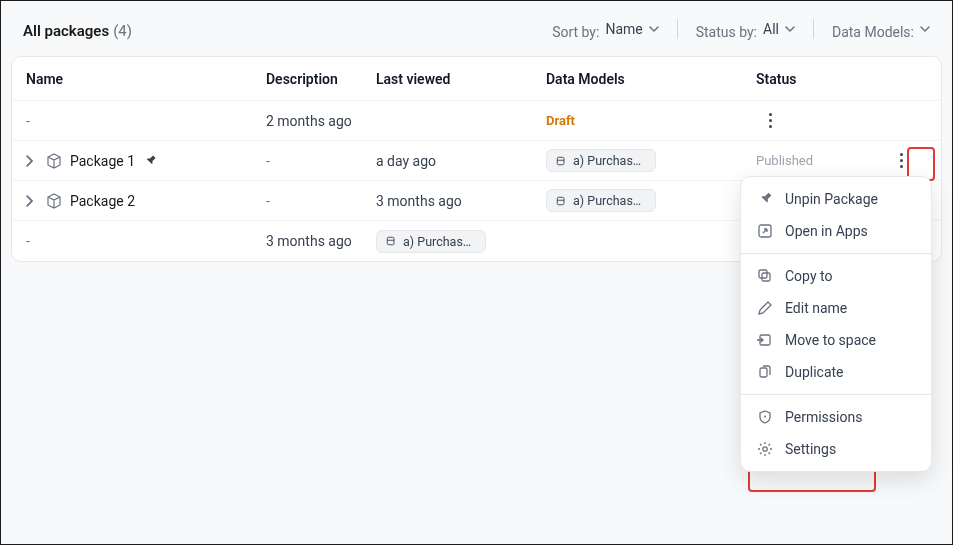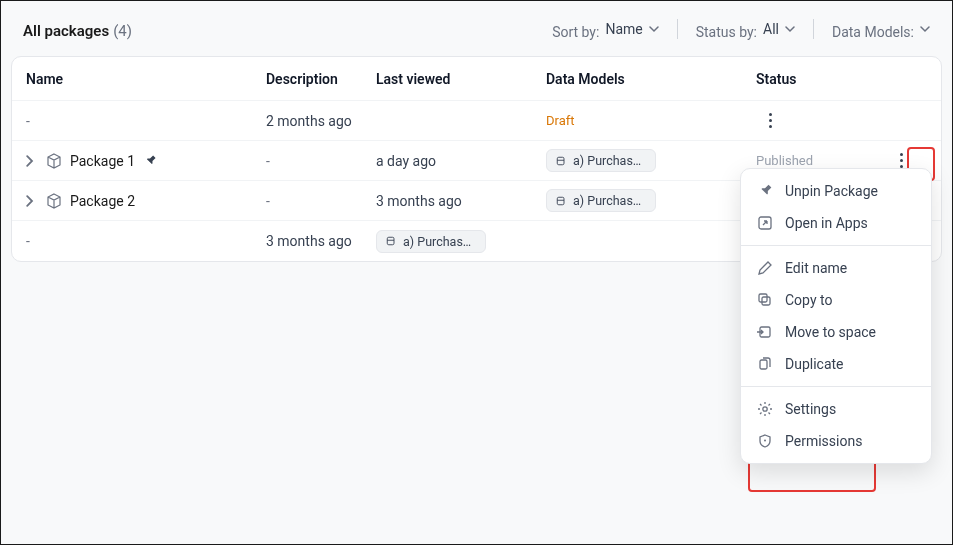--- a/index.html
+++ b/index.html
@@ -55,35 +55,35 @@
     .desc { color:#6b7280; }
     .lastv { color:#374151; }
     .tag {
       display:inline-flex; align-items:center; gap:6px;
       background:#f1f3f5; border:1px solid #e5e7eb; border-radius:6px;
       padding:3px 8px; font-size:12.5px; color:#374151;
       max-width:110px;
     }
     .tag span { overflow:hidden; text-overflow:ellipsis; white-space:nowrap; }
     .db-icon { width:12px; height:12px; flex:none; }
-    .status-draft { color:#d97706; font-weight:400; font-size:13px; }
+    .status-draft { color:#d97706; font-weight:700; font-size:13px; }
     .status-pub { color:#9ca3af; font-size:13px; }
     .kebab { display:flex; justify-content:center; align-items:center; cursor:pointer; width:28px; height:28px; border-radius:4px; }
     .dots { display:flex; flex-direction:column; gap:3px; }
     .dots i { width:3px; height:3px; background:#374151; border-radius:50%; display:block; }
 
     .highlight-box {
       position:absolute; border:2px solid #e53935; border-radius:4px; pointer-events:none;
     }
     .hl-kebab { top:147px; left:907px; width:28px; height:34px; }
     .hl-perm  { top:460px; left:748px; width:128px; height:32px; }
 
     .menu {
       position:absolute;
-      top:168px; left:740px;
+      top:176px; left:740px;
       width:192px;
       background:#fff;
       border:1px solid #e5e7eb;
       border-radius:10px;
       box-shadow: 0 8px 24px rgba(0,0,0,0.12);
       padding:6px 0;
       z-index:10;
     }
     .menu-item {
       display:flex; align-items:center; gap:12px;
@@ -290,51 +290,51 @@
   </div>
   <div class="menu-item">
     <svg class="menu-icon" viewBox="0 0 16 16">
         <use href="#open"></use>
       </svg>
     <span>Open in Apps</span>
   </div>
   <div class="menu-sep"></div>
   <div class="menu-item">
     <svg class="menu-icon" viewBox="0 0 16 16">
+        <use href="#copy"></use>
+      </svg>
+    <span>Copy to</span>
+  </div>
+  <div class="menu-item">
+    <svg class="menu-icon" viewBox="0 0 16 16">
         <use href="#pencil"></use>
       </svg>
     <span>Edit name</span>
   </div>
   <div class="menu-item">
     <svg class="menu-icon" viewBox="0 0 16 16">
-        <use href="#copy"></use>
-      </svg>
-    <span>Copy to</span>
-  </div>
-  <div class="menu-item">
-    <svg class="menu-icon" viewBox="0 0 16 16">
         <use href="#movein"></use>
       </svg>
     <span>Move to space</span>
   </div>
   <div class="menu-item">
     <svg class="menu-icon" viewBox="0 0 16 16">
         <use href="#dup"></use>
       </svg>
     <span>Duplicate</span>
   </div>
   <div class="menu-sep"></div>
   <div class="menu-item">
     <svg class="menu-icon" viewBox="0 0 16 16">
+        <use href="#shield"></use>
+      </svg>
+    <span>Permissions</span>
+  </div>
+  <div class="menu-item">
+    <svg class="menu-icon" viewBox="0 0 16 16">
         <use href="#gear"></use>
       </svg>
     <span>Settings</span>
-  </div>
-  <div class="menu-item">
-    <svg class="menu-icon" viewBox="0 0 16 16">
-        <use href="#shield"></use>
-      </svg>
-    <span>Permissions</span>
   </div>
 </div>
 
 <div class="highlight-box hl-kebab"></div>
 <div class="highlight-box hl-perm"></div>
 
 </body></html>

